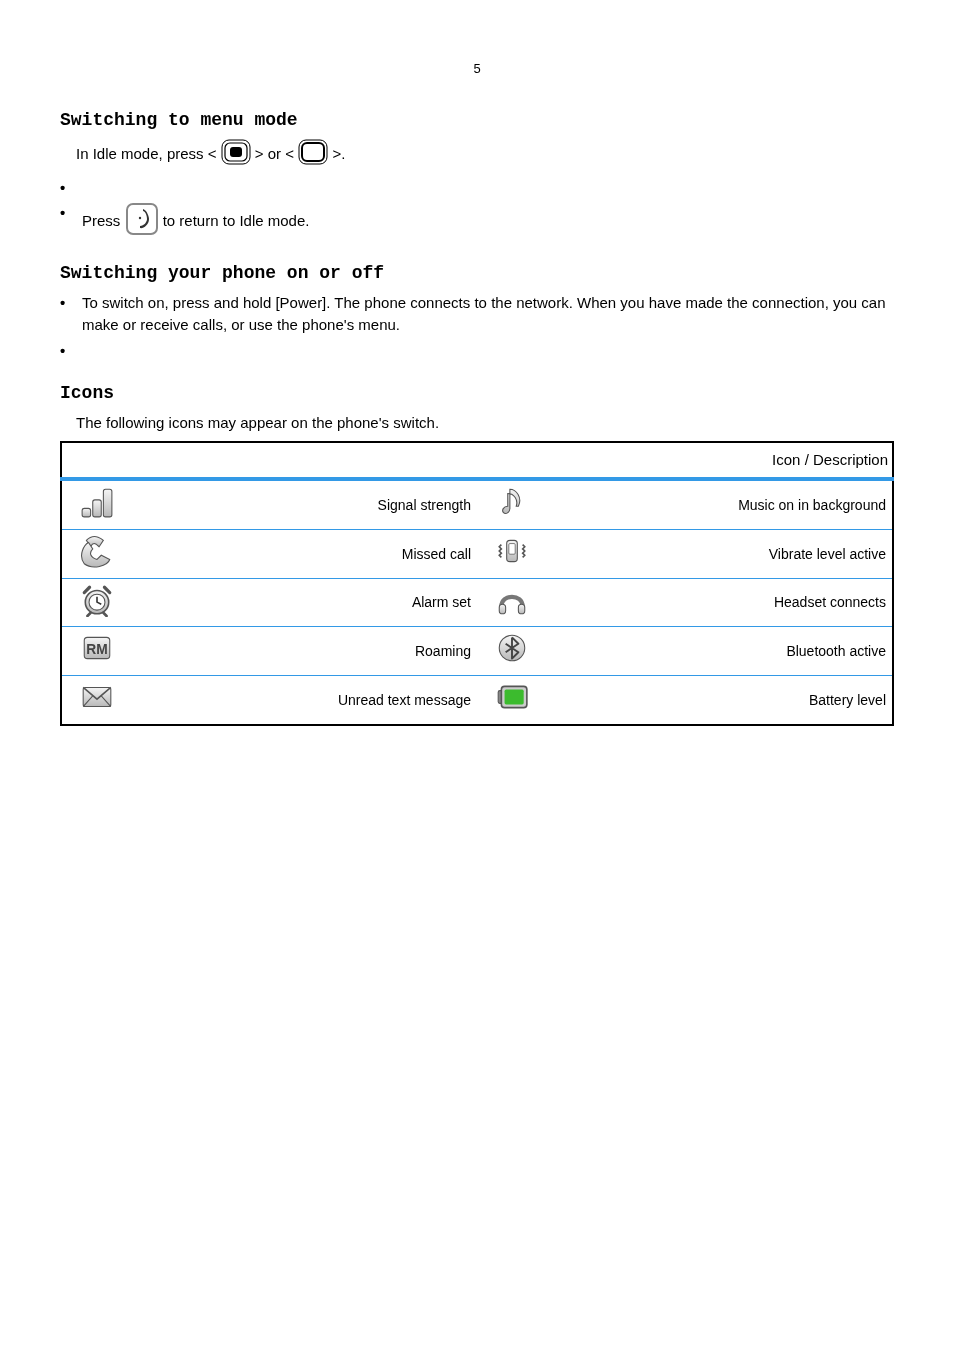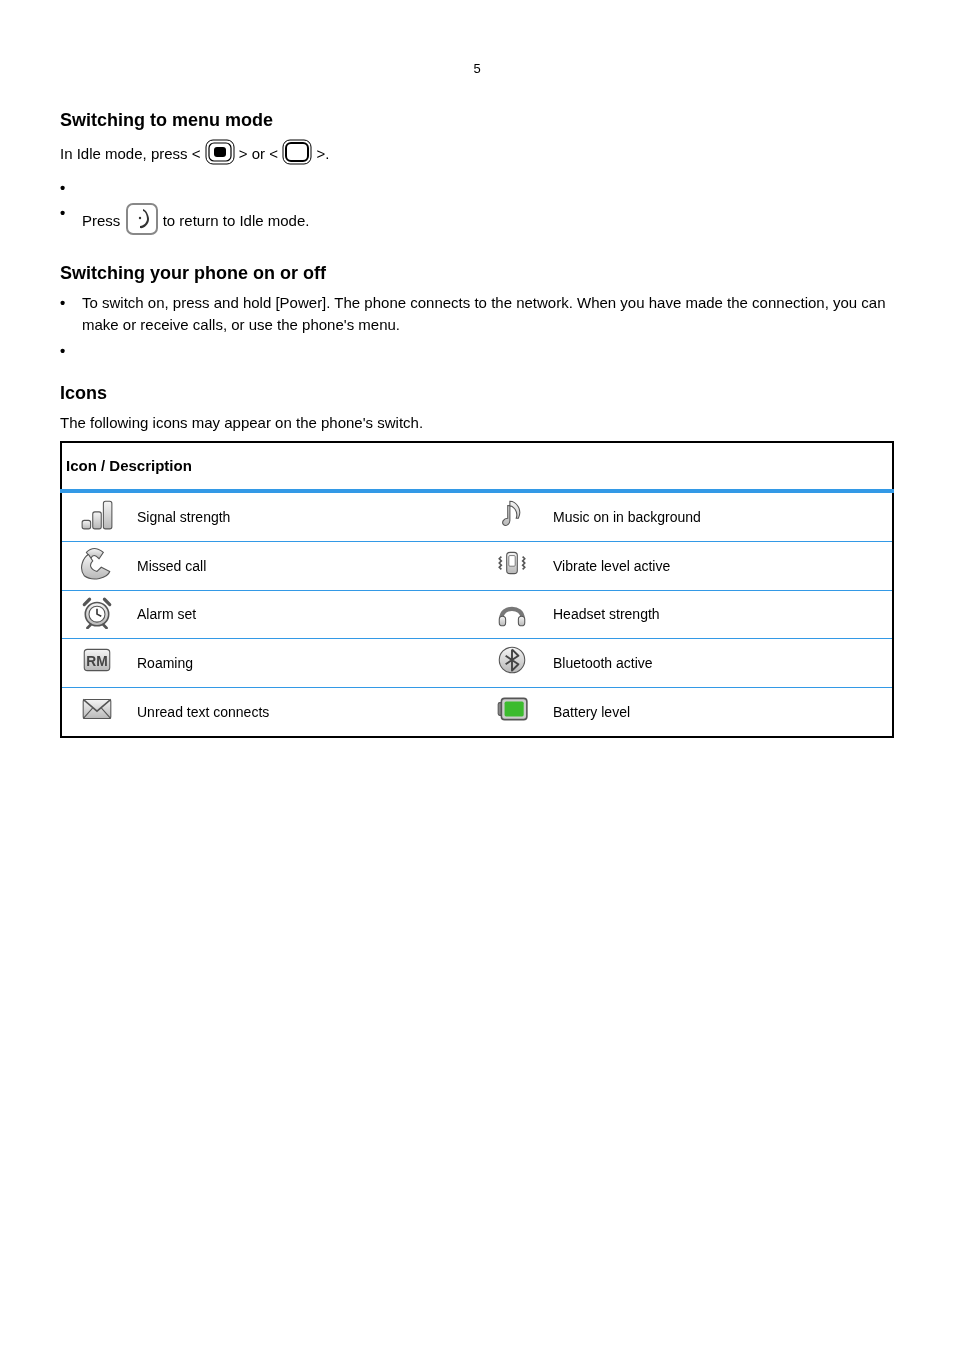--- a/index.html
+++ b/index.html
@@ -14,22 +14,23 @@
   }
   .page-num {
     text-align: center;
     font-size: 13px;
     margin-bottom: 28px;
   }
   h2 {
     font-size: 18px;
     font-weight: bold;
     margin: 18px 0 6px 0;
-  }
-  p { margin: 0 0 6px 0; }
+    font-family: Liberation Mono, monospace;
+  }
+  p { margin: 0 0 6px 16px; }
   .bullet {
     display: flex;
     margin-bottom: 4px;
   }
   .bullet .sym {
     width: 22px;
     font-weight: bold;
     flex-shrink: 0;
   }
   .inline-icon {
@@ -41,30 +42,31 @@
     vertical-align: -10px;
   }
   table.icons {
     border-collapse: collapse;
     width: 100%;
     border: 2px solid #000;
     margin-top: 8px;
     table-layout: fixed;
   }
   table.icons th {
-    text-align: left;
-    font-weight: bold;
-    padding: 12px 4px;
+    text-align: right;
+    font-weight: normal;
+    padding: 6px 4px;
     border-bottom: 4px solid #3399e6;
   }
   table.icons td {
     border-bottom: 1px solid #3399e6;
     padding: 4px 6px;
     vertical-align: middle;
     height: 48px;
+    text-align: right;
   }
   table.icons tr:last-child td { border-bottom: none; }
   table.icons td.icon-cell {
     width: 70px;
     text-align: center;
   }
   table.icons td.desc-cell {
     font-size: 14px;
   }
   table.icons col.icon-col { width: 70px; }
@@ -162,37 +164,37 @@
         <td class="desc-cell">Vibrate level active</td>
       </tr>
       <tr>
         <td class="icon-cell"><svg width="34" height="34" viewBox="0 0 32 32">
             <use href="#ico-alarm-set-icon"></use>
           </svg></td>
         <td class="desc-cell">Alarm set</td>
         <td class="icon-cell"><svg width="34" height="34" viewBox="0 0 32 32">
             <use href="#ico-headset-connected-icon"></use>
           </svg></td>
-        <td class="desc-cell">Headset strength</td>
+        <td class="desc-cell">Headset connects</td>
       </tr>
       <tr>
         <td class="icon-cell"><svg width="34" height="34" viewBox="0 0 32 32">
             <use href="#ico-roaming-icon"></use>
           </svg></td>
         <td class="desc-cell">Roaming</td>
         <td class="icon-cell"><svg width="34" height="34" viewBox="0 0 32 32">
             <use href="#ico-bluetooth-active-icon"></use>
           </svg></td>
         <td class="desc-cell">Bluetooth active</td>
       </tr>
       <tr>
         <td class="icon-cell"><svg width="34" height="34" viewBox="0 0 32 32">
             <use href="#ico-unread-text-icon"></use>
           </svg></td>
-        <td class="desc-cell">Unread text connects</td>
+        <td class="desc-cell">Unread text message</td>
         <td class="icon-cell"><svg width="34" height="34" viewBox="0 0 32 32">
             <use href="#ico-battery-level-icon"></use>
           </svg></td>
         <td class="desc-cell">Battery level</td>
       </tr>
     </tbody>
 </table>
 
 <svg width="0" height="0" style="position:absolute">
   <defs>

